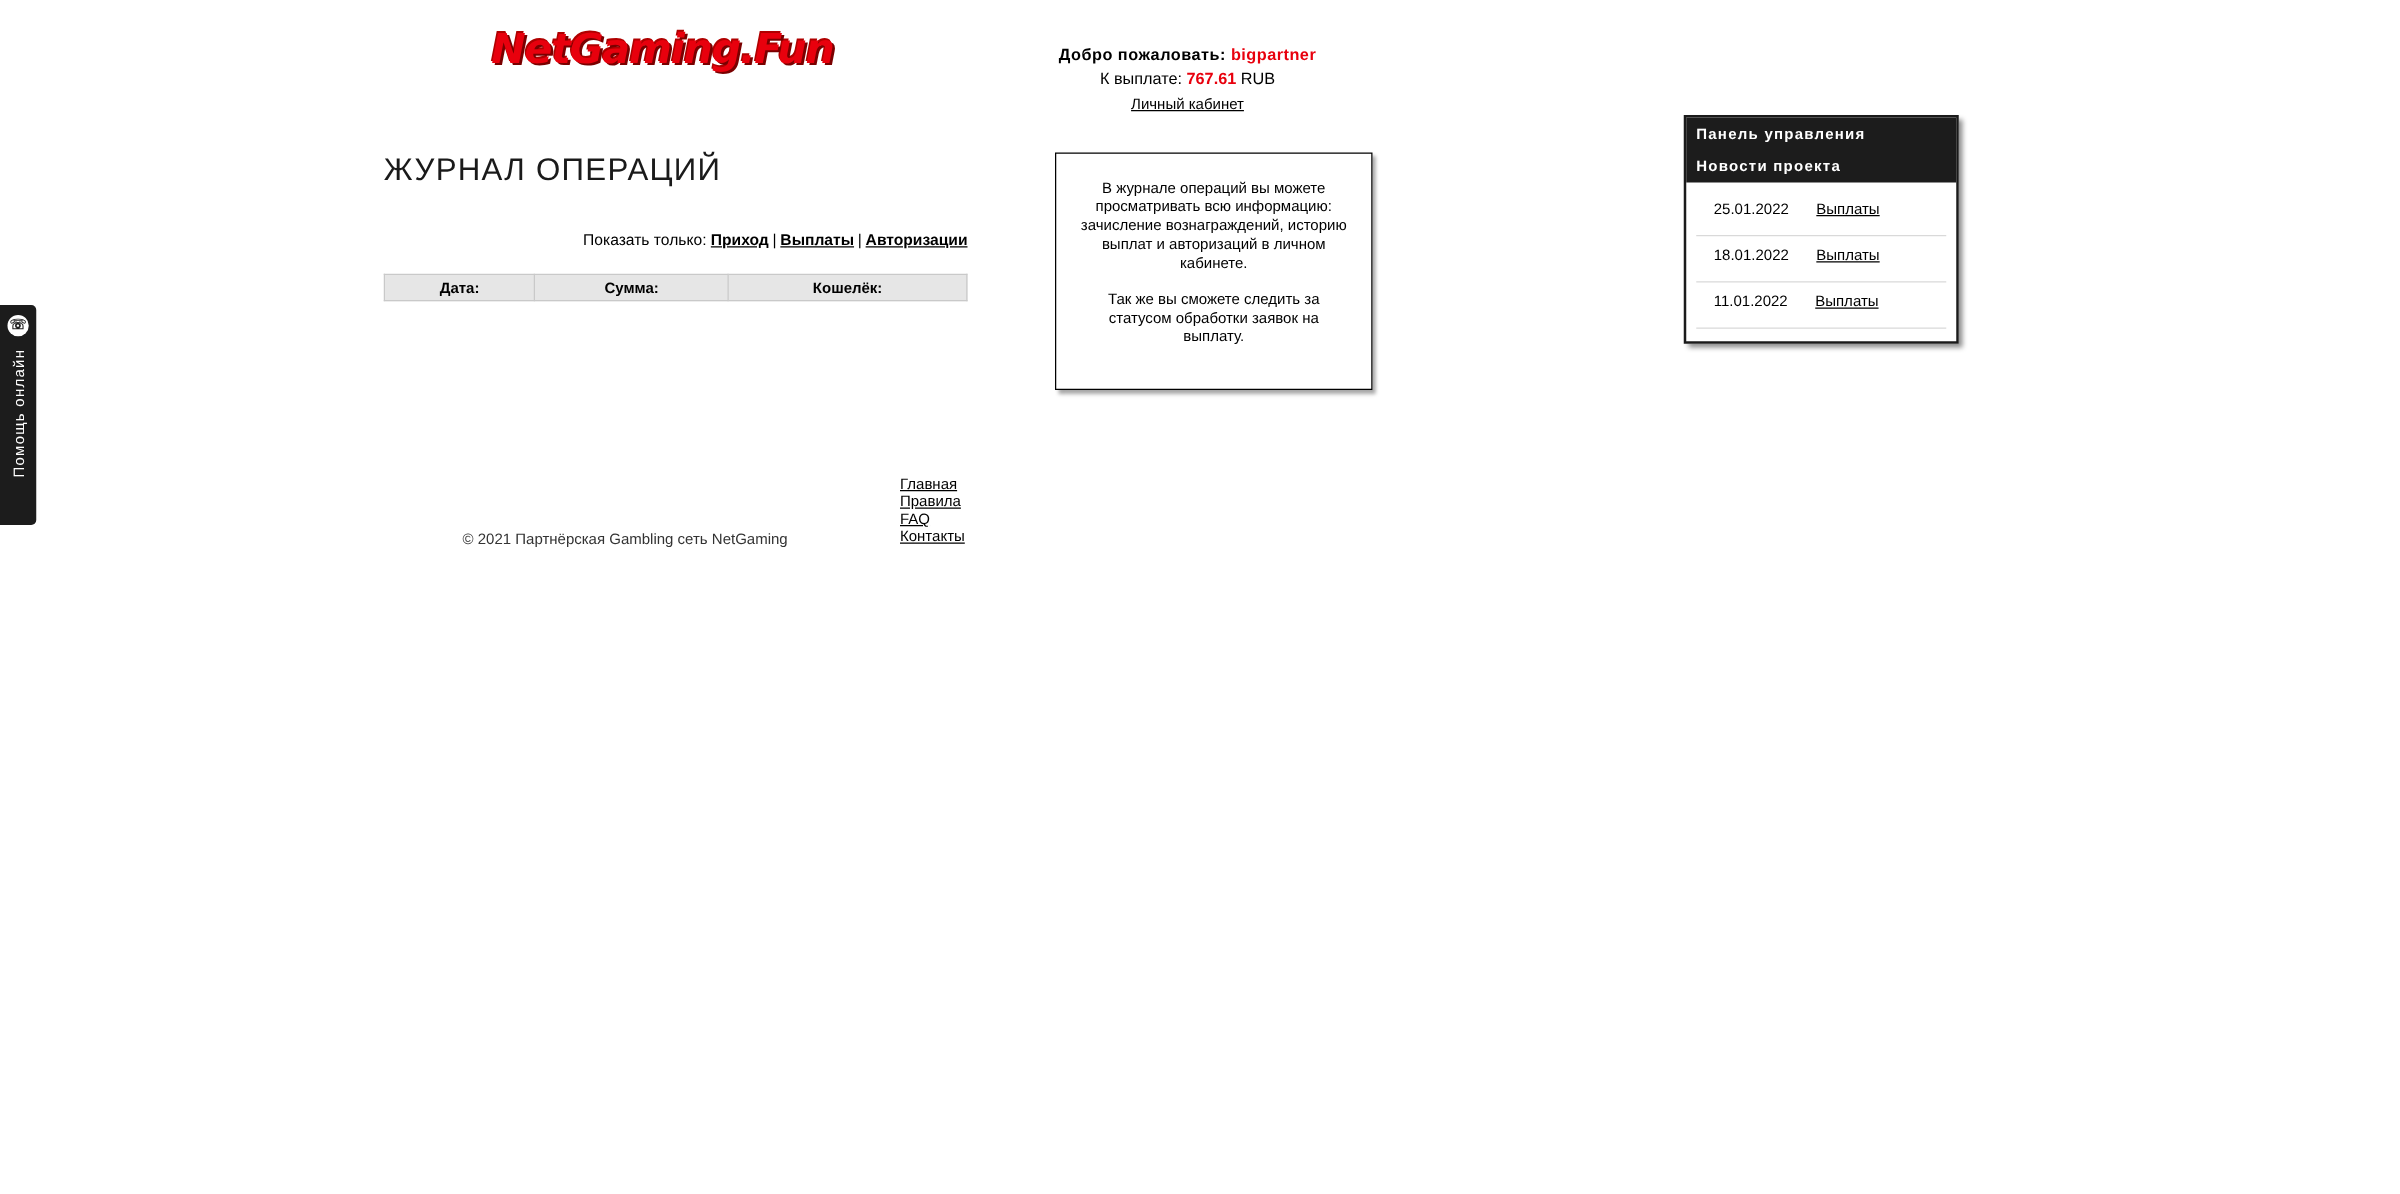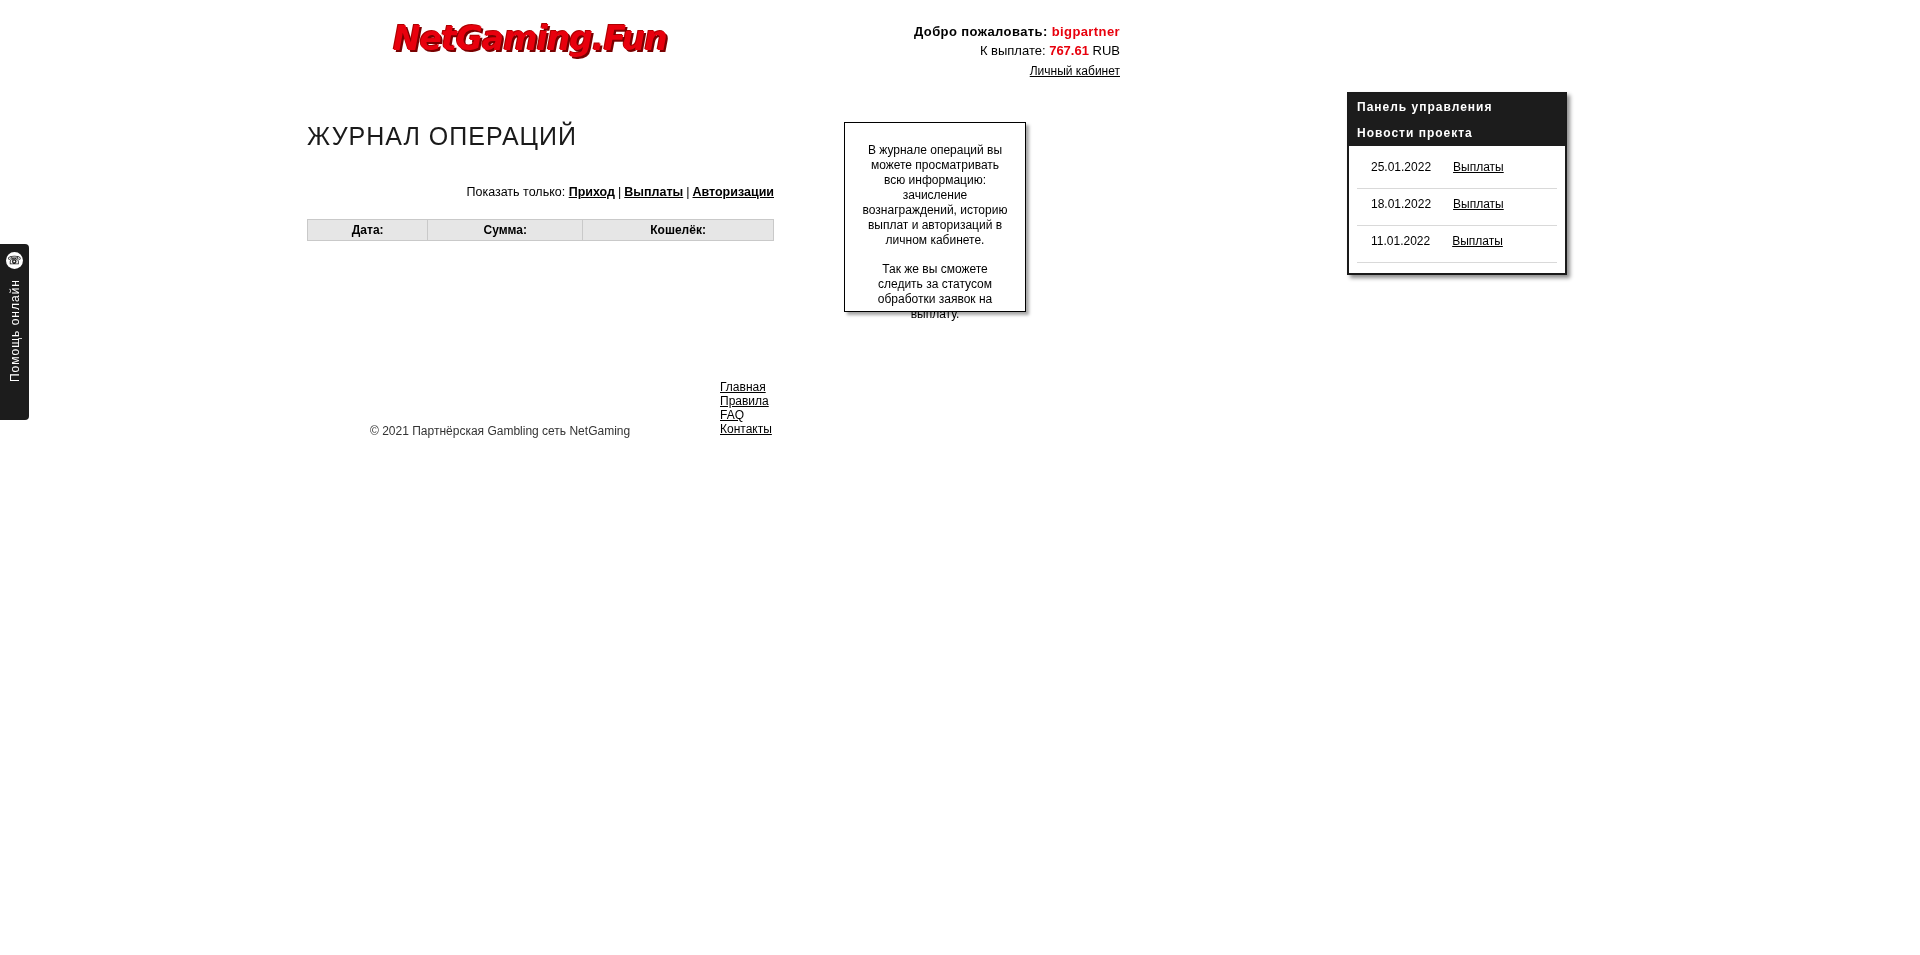--- a/index.html
+++ b/index.html
@@ -69,23 +69,23 @@
     letter-spacing: -1px;
     color: #e8000d;
     text-shadow: 2px 2px 0 #7a0000, -1px -1px 0 #b00000;
     line-height: 50px;
     white-space: nowrap;
   }
 
   .welcome-block {
     position: absolute;
     left: 780px;
-    top: 24px;
+    top: 36px;
     width: 340px;
-    text-align: right;
+    text-align: center;
     font-size: 13px;
   }
   .welcome-line {
     font-weight: bold;
     letter-spacing: 0.4px;
   }
   .welcome-user { color: #e8000d; }
   .payout-line { margin-top: 4px; }
   .payout-amount { color: #e8000d; font-weight: bold; }
   .cabinet-link {
@@ -143,21 +143,21 @@
   }
   table.ops td.c-date { width: 172px; text-align: left; }
   table.ops td.c-sum  { width: 125px; text-align: center; }
   table.ops td.c-wal  { text-align: center; }
 
   
   .info-box {
     position: absolute;
     left: 844px;
     top: 122px;
-    width: 182px;
+    width: 254px;
     height: 190px;
     border: 1px solid #000000;
     box-shadow: 3px 3px 3px rgba(0,0,0,0.35);
     background: #ffffff;
     box-sizing: border-box;
     padding: 20px 16px;
     text-align: center;
     font-size: 12px;
     line-height: 15px;
   }

